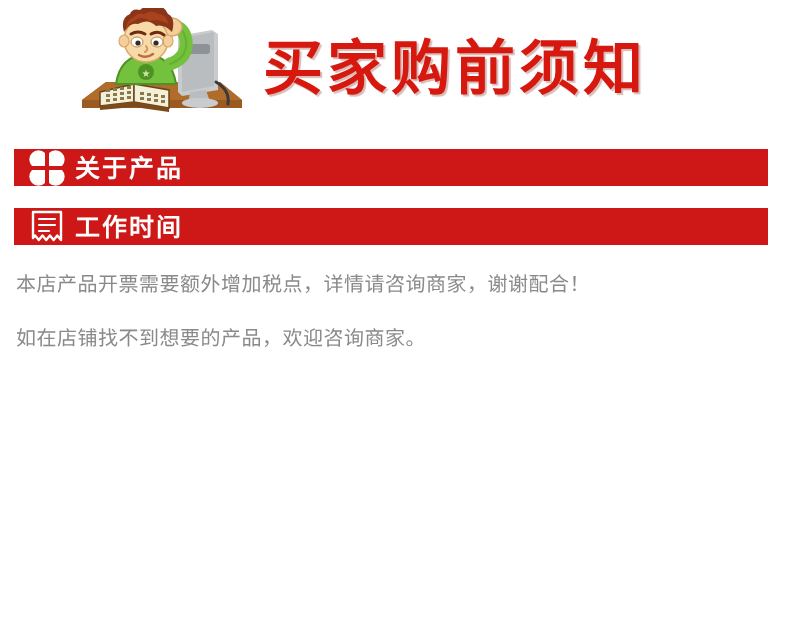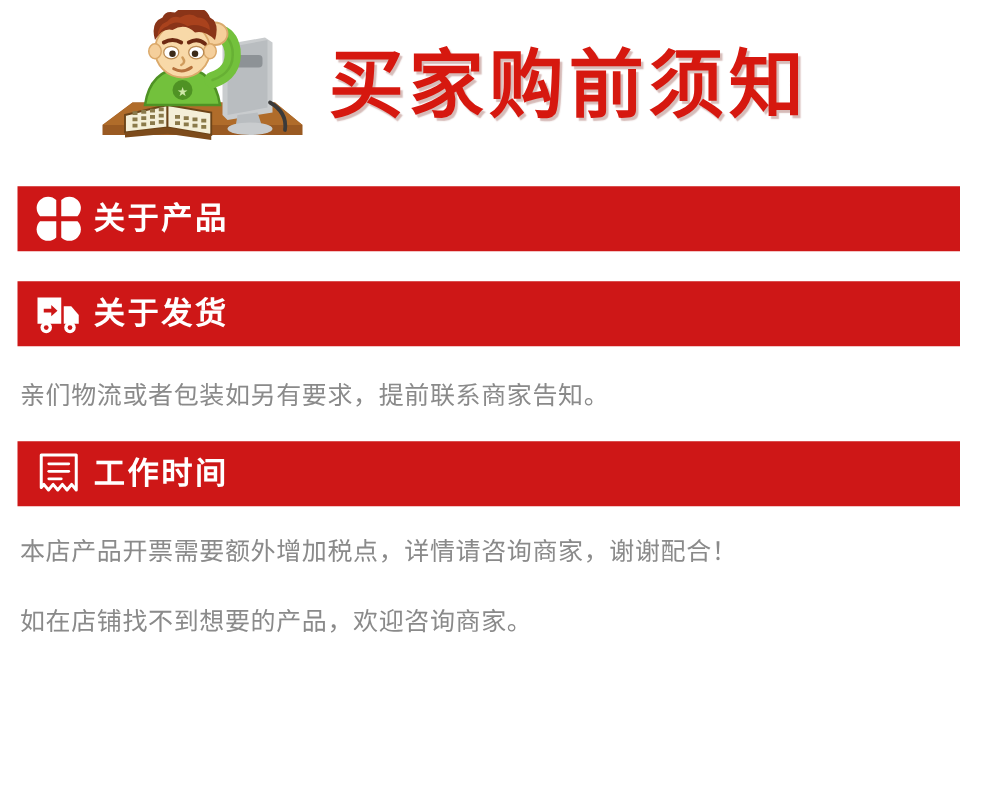--- a/index.html
+++ b/index.html
@@ -50,21 +50,21 @@
 
   
   .section {
     position: relative;
     width: 790px;
   }
   .banner {
     position: relative;
     margin-left: 14px;
     width: 754px;
-    height: 52px;
+    height: 37px;
     background: #ce1717;
     display: flex;
     align-items: center;
     box-sizing: border-box;
     padding-left: 14px;
   }
   .banner-icon {
     width: 38px;
     height: 38px;
     flex: 0 0 38px;
@@ -91,21 +91,21 @@
   }
 
   
   #section-0 .banner { margin-top: 9px; }
   #section-0 .body-text { margin-top: 24px; }
 
   #section-1 .banner { margin-top: 24px; }
   #section-1 .body-text { margin-top: 26px; }
 
   #section-2 .banner { margin-top: 22px; }
-  #section-2 .body-text { margin-top: 25px; font-family: Liberation Mono, monospace; }
+  #section-2 .body-text { margin-top: 25px; }
 
   #section-3 .banner { margin-top: 24px; }
   #section-3 .body-text { margin-top: 26px; }
 </style>
 </head>
 <body>
 
 <div class="page">
 
   <div class="header">
@@ -195,39 +195,20 @@
           <path d="M17 4 A8.6 8.6 0 0 0 4 17 L17 17 Z" fill="#ffffff"></path>
           <path d="M21 4 A8.6 8.6 0 0 1 34 17 L21 17 Z" fill="#ffffff"></path>
           <path d="M17 34 A8.6 8.6 0 0 1 4 21 L17 21 Z" fill="#ffffff"></path>
           <path d="M21 34 A8.6 8.6 0 0 0 34 21 L21 21 Z" fill="#ffffff"></path>
         </svg>
       </span>
       <span class="banner-title">关于产品</span>
     </div>
   </div>
 
-  <div class="section" id="section-1">
-    <div class="banner">
-      <span class="banner-icon">
-        <svg viewBox="0 0 38 38" width="38" height="38" xmlns="http://www.w3.org/2000/svg">
-
-          <path d="M2 6 H21 V27 H2 Z M7 15 H13 V12 L18 16.5 L13 21 V18 H7 Z" fill="#ffffff" fill-rule="evenodd"></path>
-
-          <path d="M23 13 H29 L35 20 V27 H23 Z" fill="#ffffff"></path>
-
-          <circle cx="9" cy="30" r="4.6" fill="#ffffff"></circle>
-          <circle cx="9" cy="30" r="1.9" fill="#ce1717"></circle>
-          <circle cx="28" cy="30" r="4.6" fill="#ffffff"></circle>
-          <circle cx="28" cy="30" r="1.9" fill="#ce1717"></circle>
-        </svg>
-      </span>
-      <span class="banner-title">关于发货</span>
-    </div>
-    <p class="body-text">亲们物流或者包装如另有要求，提前联系商家告知。</p>
-  </div>
 
   <div class="section" id="section-2">
     <div class="banner">
       <span class="banner-icon">
         <svg viewBox="0 0 38 38" width="38" height="38" xmlns="http://www.w3.org/2000/svg">
           <path d="M5 4 H33 V32 L29.3 27.5 L25.6 32 L21.9 27.5 L18.2 32 L14.5 27.5 L10.8 32 L7.1 27.5 L5 30 Z" fill="none" stroke="#ffffff" stroke-width="2.4" stroke-linejoin="round"></path>
           <g stroke="#ffffff" stroke-width="2.2" stroke-linecap="round">
             <line x1="11" y1="11" x2="27" y2="11"></line>
             <line x1="11" y1="17" x2="27" y2="17"></line>
             <line x1="11" y1="23" x2="21" y2="23"></line>

